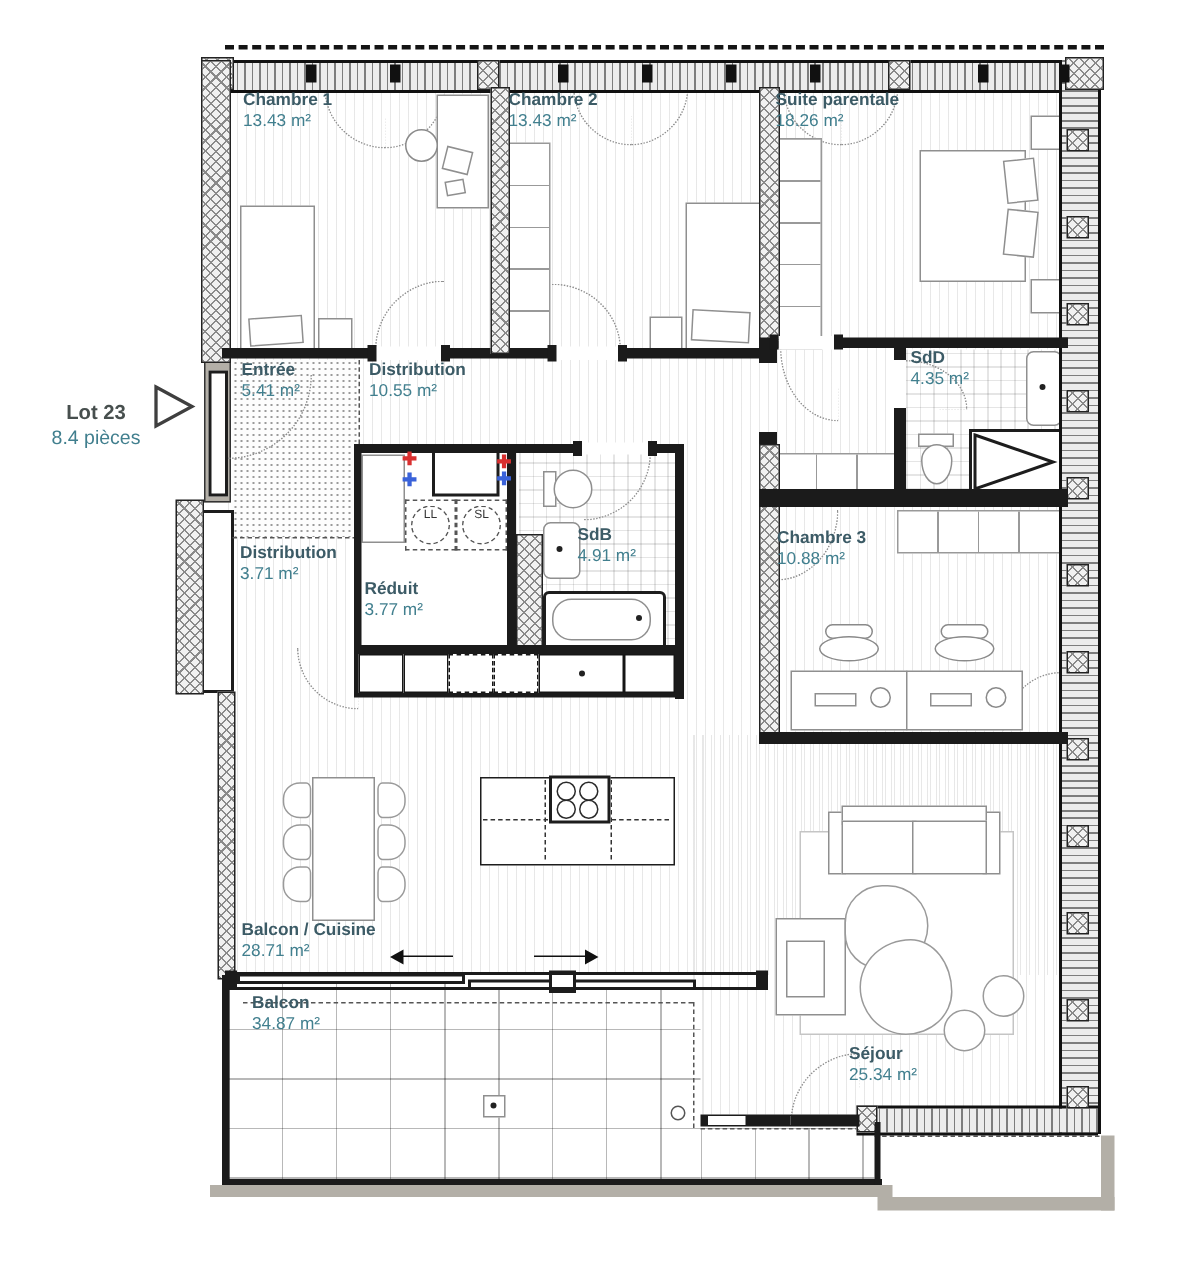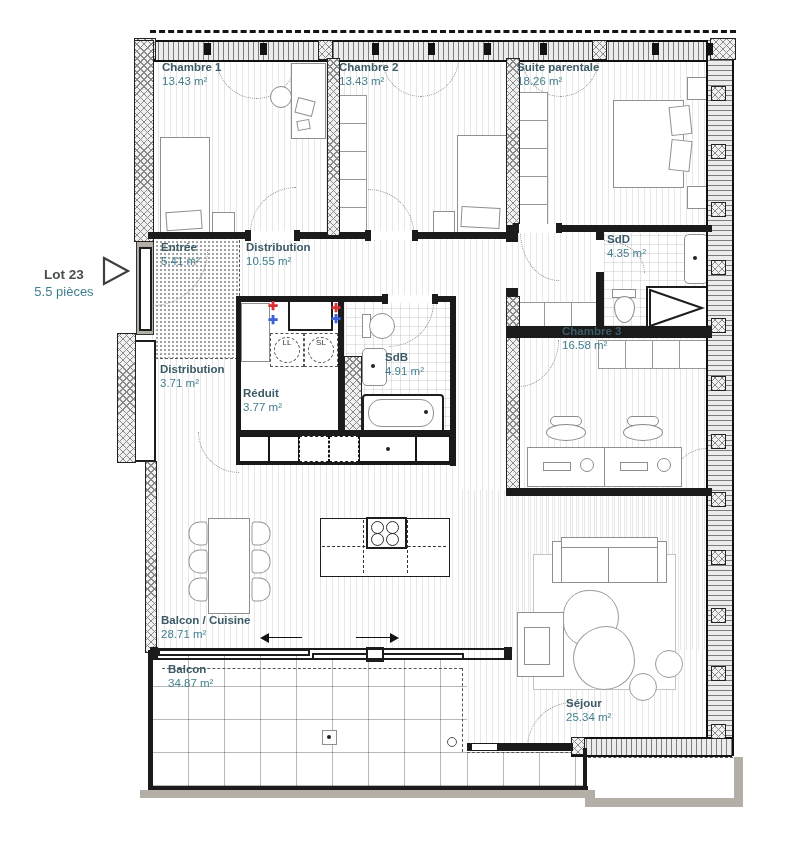--- a/index.html
+++ b/index.html
@@ -312,21 +312,21 @@
   </div>
   <div class="furn" style="left:517px;top:612px;width:45px;height:63px;"></div>
   <div class="furn" style="left:524px;top:627px;width:24px;height:36px;"></div>
   <div class="blob" style="left:563px;top:590px;width:54px;height:54px;border-radius:48% 52% 55% 45%;"></div>
   <div class="blob" style="left:573px;top:626px;width:60px;height:62px;border-radius:55% 45% 50% 50%/50% 55% 45% 50%;"></div>
   <div class="circ" style="left:655px;top:650px;width:26px;height:26px;border-color:#9a9a9a;"></div>
   <div class="circ" style="left:629px;top:673px;width:26px;height:26px;border-color:#9a9a9a;"></div>
 
   <div class="lbl" style="left:18px;top:266px;width:92px;text-align:center;">
     <div class="lotn">Lot 23</div>
-    <div class="lotp">5.5 pièces</div>
+    <div class="lotp">8.4 pièces</div>
   </div>
   <svg class="abs" style="left:100px;top:255px;z-index:6;" width="32" height="32">
     <path d="M4,3 L28,16 L4,29 Z" fill="#ffffff" stroke="#3f3f3f" stroke-width="2.2"></path>
   </svg>
 
   <div class="lbl" style="left:162px;top:60px;">
     <div class="nm">Chambre 1</div>
     <div class="ar">13.43 m²</div>
   </div>
   <div class="lbl" style="left:339px;top:60px;">
@@ -354,23 +354,23 @@
     <div class="ar">3.71 m²</div>
   </div>
   <div class="lbl" style="left:243px;top:386px;">
     <div class="nm">Réduit</div>
     <div class="ar">3.77 m²</div>
   </div>
   <div class="lbl" style="left:385px;top:350px;">
     <div class="nm">SdB</div>
     <div class="ar">4.91 m²</div>
   </div>
-  <div class="lbl" style="left:518px;top:324px;margin-left:44px;">
+  <div class="lbl" style="left:518px;top:352px;">
     <div class="nm">Chambre 3</div>
-    <div class="ar">16.58 m²</div>
+    <div class="ar">10.88 m²</div>
   </div>
   <div class="lbl" style="left:161px;top:613px;">
     <div class="nm">Balcon / Cuisine</div>
     <div class="ar">28.71 m²</div>
   </div>
   <div class="lbl" style="left:168px;top:662px;">
     <div class="nm">Balcon</div>
     <div class="ar">34.87 m²</div>
   </div>
   <div class="lbl" style="left:566px;top:696px;">

